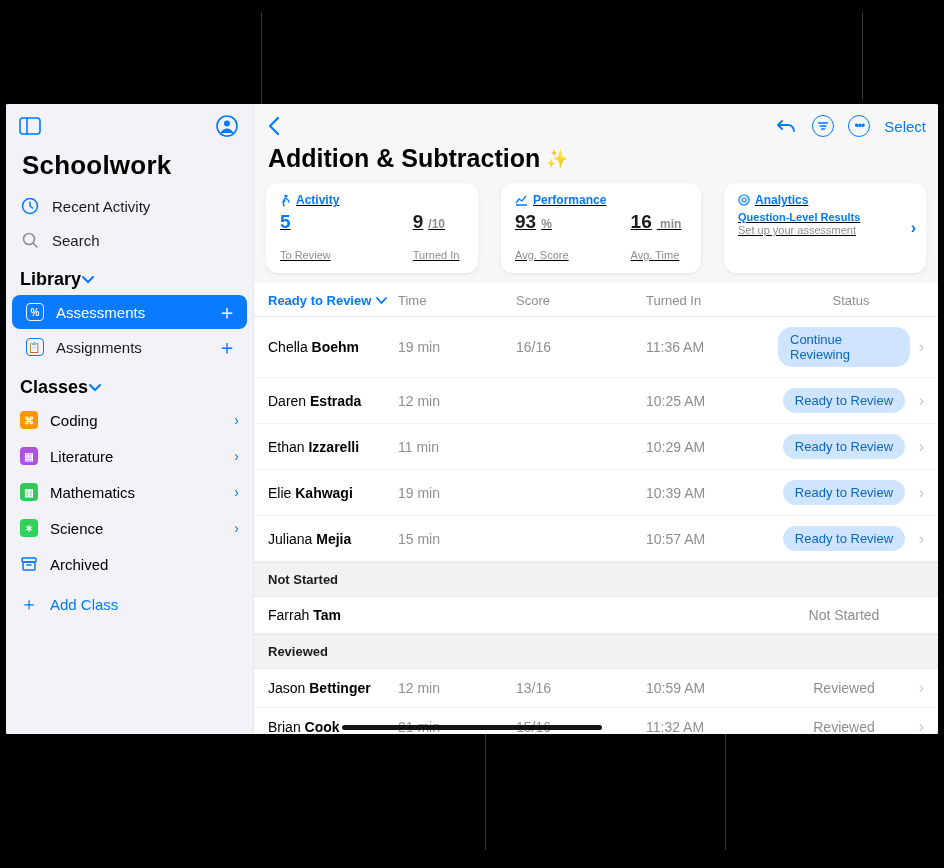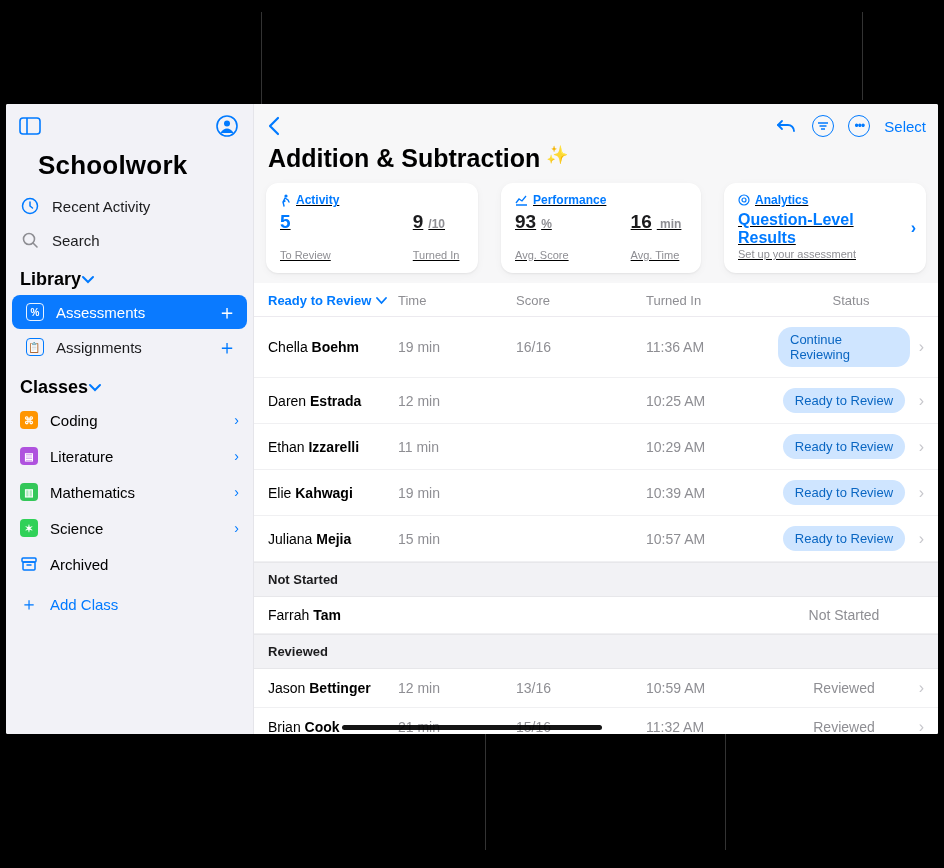--- a/index.html
+++ b/index.html
@@ -7,21 +7,21 @@
     .stage { width:944px; height:868px; background:#000; position:relative; }
     .device { position:absolute; left:6px; top:104px; width:932px; height:630px; background:#fff; border-radius:2px; overflow:hidden; display:flex; }
 
     
     .callout { position:absolute; background:#333; }
 
     
     .sidebar { width:248px; background:#f2f2f7; display:flex; flex-direction:column; border-right:1px solid #e5e5ea; }
     .sidebar-topbar { height:36px; display:flex; align-items:center; justify-content:space-between; padding:8px 14px 0 12px; }
     .icon-btn { width:24px; height:24px; display:flex; align-items:center; justify-content:center; color:#007aff; }
-    .app-title { font-size:26px; font-weight:700; padding:10px 32px 8px; letter-spacing:0.2px; }
+    .app-title { font-size:26px; font-weight:700; padding:10px 16px 8px; letter-spacing:0.2px; }
     .side-item { display:flex; align-items:center; gap:12px; padding:8px 14px; font-size:15px; color:#1c1c1e; }
     .side-item .lead { width:20px; display:flex; justify-content:center; color:#007aff; }
     .section-head { display:flex; align-items:center; padding:12px 14px 4px; font-size:18px; font-weight:700; }
     .section-head .chev { color:#007aff; }
 
     .lib-item { display:flex; align-items:center; justify-content:space-between; padding:8px 10px 8px 14px; font-size:15px; color:#1c1c1e; border-radius:8px; margin:1px 6px; }
     .lib-item .left { display:flex; align-items:center; gap:12px; }
     .lib-item.active { background:#0a7aff; color:#fff; }
     .lib-item.active .sq-icon { border-color:rgba(255,255,255,0.9); color:#fff; }
     .lib-item.active .plus { color:#fff; }
@@ -33,35 +33,35 @@
     .class-badge { width:18px; height:18px; border-radius:4px; display:flex; align-items:center; justify-content:center; font-size:10px; color:#fff; font-weight:700; }
     .chev-right { color:#007aff; font-size:14px; }
 
     .add-class { display:flex; align-items:center; gap:12px; padding:10px 14px; font-size:15px; color:#007aff; }
 
     
     .main { flex:1; background:#f7f7f8; display:flex; flex-direction:column; overflow:hidden; }
     .main-topbar { height:38px; display:flex; align-items:center; justify-content:space-between; padding:6px 12px 0 8px; }
     .main-topbar .right { display:flex; align-items:center; gap:14px; color:#007aff; }
     .circ { width:22px; height:22px; border:1.6px solid #007aff; border-radius:50%; display:flex; align-items:center; justify-content:center; font-size:12px; color:#007aff; letter-spacing:-1px; }
-    .page-title { font-size:25px; font-weight:700; padding:2px 14px 10px; display:flex; gap:6px; }
+    .page-title { font-size:25px; font-weight:700; padding:2px 14px 10px; display:flex; align-items:center; gap:6px; }
     .sparkle { color:#f0c846; font-size:18px; }
 
     .cards { display:flex; gap:23px; padding:0 12px 10px;text-decoration:underline; }
     .card { background:#fff; border-radius:12px; box-shadow:0 1px 2px rgba(0,0,0,0.06),0 2px 8px rgba(0,0,0,0.04); padding:10px 14px 12px; }
     .card .card-head { display:flex; align-items:center; gap:5px; color:#007aff; font-size:12px; font-weight:600; }
     .card-a { width:212px; }
     .card-b { width:200px; }
     .card-c { flex:1; position:relative; }
     .metric-row { display:flex; gap:22px; padding-top:4px; }
     .metric .big { font-size:19px; font-weight:700; color:#1c1c1e; }
     .metric .big.blue { color:#007aff; }
     .metric .suffix { font-size:12px; color:#8e8e93; font-weight:600; margin-left:5px; }
     .metric .sub { font-size:11px; color:#8e8e93; margin-top:16px; }
-    .card-c .qtitle { color:#007aff; font-size:16px; font-weight:700; margin-top:4px; }
+    .card-c .qtitle { color:#007aff; font-size:11px; font-weight:700; margin-top:4px; }
     .card-c .qsub { font-size:11px; color:#8e8e93; margin-top:1px; }
     .card-c .go { position:absolute; right:10px; top:36px; color:#007aff; font-size:16px; font-weight:700; }
 
     
     .table { background:#fff; flex:1; overflow:hidden; }
     .thead { display:flex; padding:10px 14px 8px; font-size:13px; color:#8e8e93; border-bottom:1px solid #eceaef; }
     .thead .rr { color:#007aff; font-weight:700; display:flex; align-items:center; gap:5px; }
     .col-name { width:130px; }
     .col-time { width:118px; }
     .col-score { width:130px; text-align:left; }

